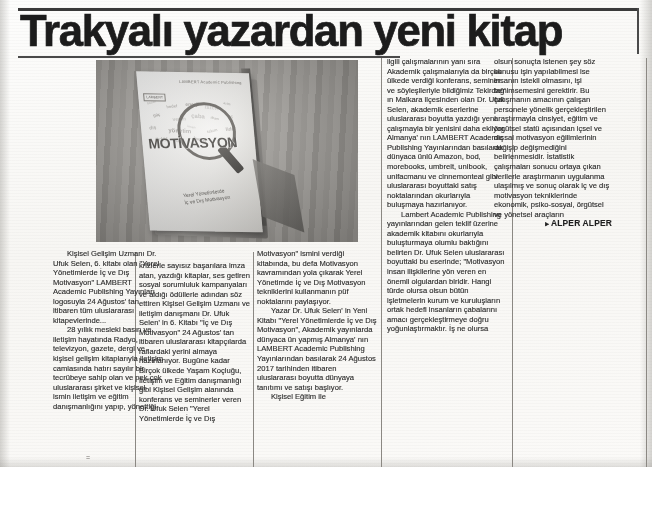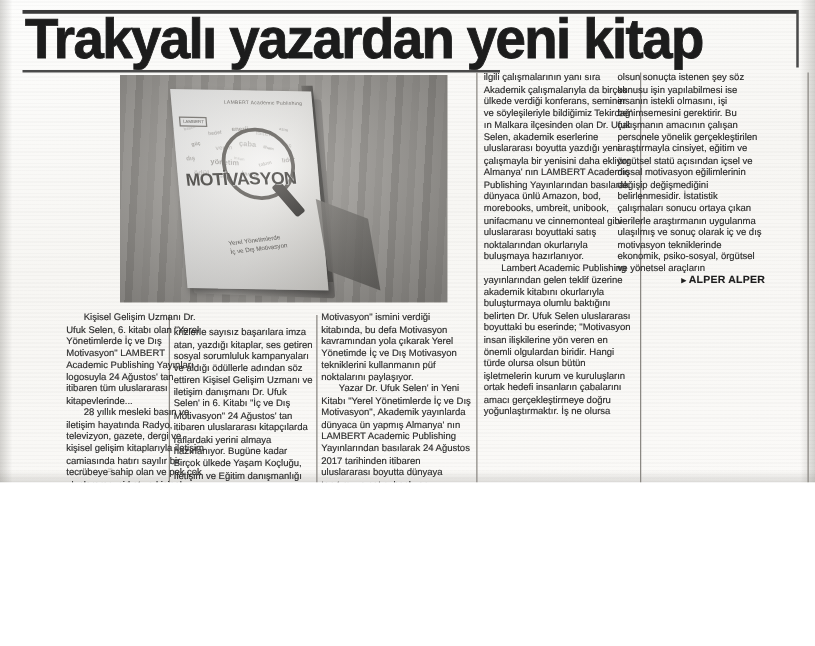--- a/index.html
+++ b/index.html
@@ -3,23 +3,23 @@
 <meta charset="utf-8">
 <style>
   html, body {
     margin: 0;
     padding: 0;
     background: #ffffff;
   }
   #clipping {
     position: relative;
     width: 652px;
-    height: 386px;
+    height: 467px;
     overflow: hidden;
-    background: #e5e5e5;
+    background: #86efac;
     font-family: "Liberation Sans", sans-serif;
     color: #2b2b2b;
   }
 
   
   .paper-tint {
     position: absolute;
     inset: 0;
     background:
       repeating-linear-gradient(0deg, rgba(0,0,0,0.018) 0px, rgba(0,0,0,0.018) 1px, rgba(255,255,255,0) 1px, rgba(255,255,255,0) 3px),

